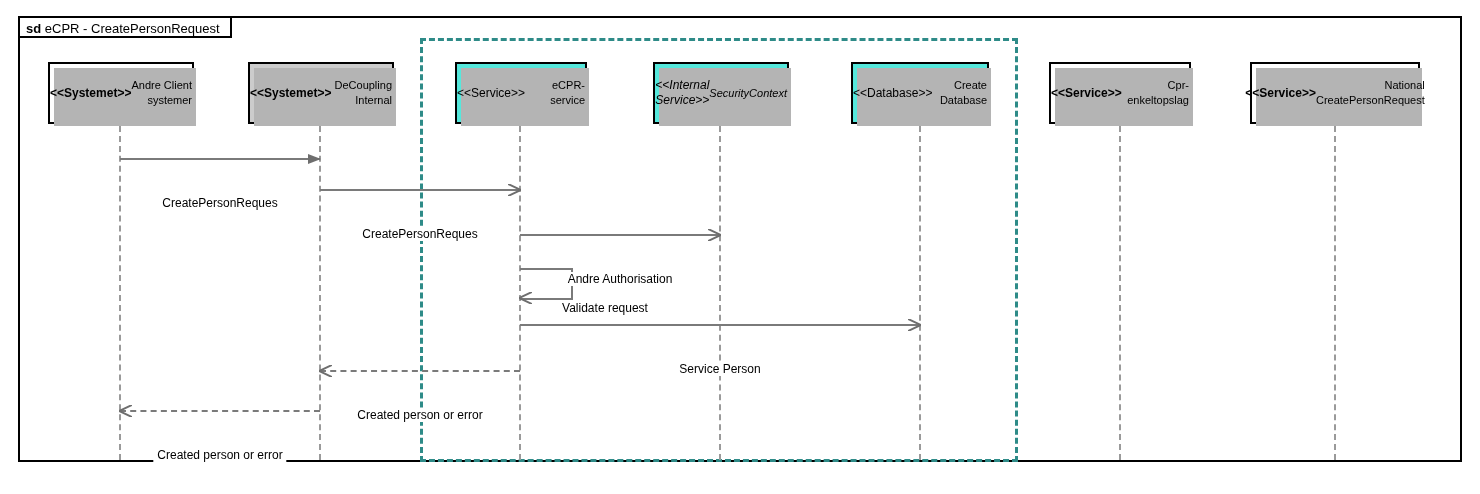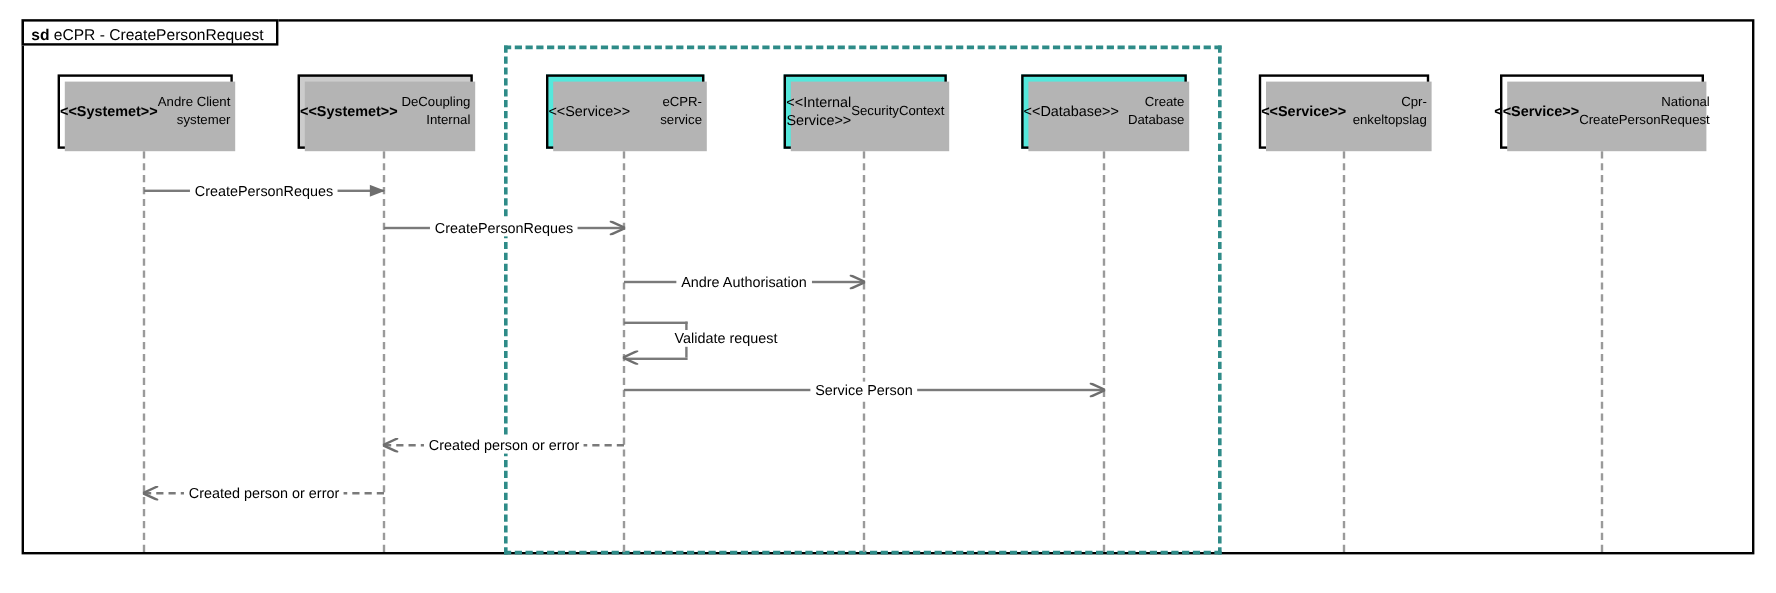--- a/index.html
+++ b/index.html
@@ -31,21 +31,21 @@
   .part .stereo.b{font-weight:bold;}
   .part .nm{font-size:11px;color:#000;}
   .p-white{background:#ffffff;}
   .p-gray{background:#cccccc;}
   .p-teal{background:#55e8dc;}
 
   
   .msg{position:absolute;height:0;border-top:2px solid #7a7a7a;z-index:2;}
   .msg.dash{border-top:2px dashed #7a7a7a;}
   .mlabel{position:absolute;font-size:12px;color:#000;background:#ffffff;
-          padding:0 4px;white-space:nowrap;transform:translate(-50%,-50%);z-index:3;}
+          padding:0 4px;white-space:nowrap;transform:translate(-50%,-50%);z-index:3;margin-top:44px;}
   .ahead{position:absolute;z-index:3;}
   .vseg{position:absolute;width:0;border-left:2px solid #7a7a7a;z-index:2;}
   .hseg{position:absolute;height:0;border-top:2px solid #7a7a7a;z-index:2;}
 </style>
 </head>
 <body>
 
 <div id="stage">
 
   <div class="sd-frame"></div>
@@ -70,21 +70,21 @@
       <div class="part p-gray" style="left: 248px; top: 62px; width: 146px; height: 62px;">
         <div class="shadow"></div>
         <div class="stereo b">&lt;&lt;Systemet&gt;&gt;</div>
         <div class="nm">DeCoupling Internal</div>
       </div>
       <div class="part p-teal" style="left: 455px; top: 62px; width: 132px; height: 62px;">
         <div class="shadow"></div>
         <div class="stereo">&lt;&lt;Service&gt;&gt;</div>
         <div class="nm">eCPR-service</div>
       </div>
-      <div class="part p-teal" style="left: 653px; top: 62px; width: 136px; height: 62px;">
+      <div class="part p-teal" style="left: 653px; top: 62px; width: 136px; height: 62px; font-style: italic;">
         <div class="shadow"></div>
         <div class="stereo">&lt;&lt;Internal Service&gt;&gt;</div>
         <div class="nm">SecurityContext</div>
       </div>
       <div class="part p-teal" style="left: 851px; top: 62px; width: 138px; height: 62px;">
         <div class="shadow"></div>
         <div class="stereo">&lt;&lt;Database&gt;&gt;</div>
         <div class="nm">Create Database</div>
       </div>
       <div class="part p-white" style="left: 1049px; top: 62px; width: 142px; height: 62px;">
@@ -113,21 +113,21 @@
       <svg width="13" height="12" class="ahead" style="position: absolute; left: 708px; top: 229px;">
         <path d="M0,0 L13,6 L0,12" fill="none" stroke="#6e6e6e" stroke-width="2"></path>
       </svg>
       <div class="mlabel" style="left: 620px; top: 235px;">Andre Authorisation</div>
       <div class="hseg" style="left: 520px; top: 268px; width: 53px;"></div>
       <div class="vseg" style="left: 571px; top: 268px; height: 30px;"></div>
       <div class="hseg" style="left: 520px; top: 298px; width: 53px;"></div>
       <svg width="13" height="12" class="ahead" style="position: absolute; left: 519px; top: 292px;">
         <path d="M13,0 L0,6 L13,12" fill="none" stroke="#6e6e6e" stroke-width="2"></path>
       </svg>
-      <div class="mlabel" style="left: 605px; top: 282px; text-align: right;">Validate request</div>
+      <div class="mlabel" style="left: 605px; top: 264px; text-align: right;">Validate request</div>
       <div class="msg" style="left: 520px; top: 324px; width: 400px;"></div>
       <svg width="13" height="12" class="ahead" style="position: absolute; left: 908px; top: 319px;">
         <path d="M0,0 L13,6 L0,12" fill="none" stroke="#6e6e6e" stroke-width="2"></path>
       </svg>
       <div class="mlabel" style="left: 720px; top: 325px;">Service Person</div>
       <div class="msg dash" style="left: 320px; top: 370px; width: 200px;"></div>
       <svg width="13" height="12" class="ahead" style="position: absolute; left: 319px; top: 365px;">
         <path d="M13,0 L0,6 L13,12" fill="none" stroke="#6e6e6e" stroke-width="2"></path>
       </svg>
       <div class="mlabel" style="left: 420px; top: 371px;">Created person or error</div>

